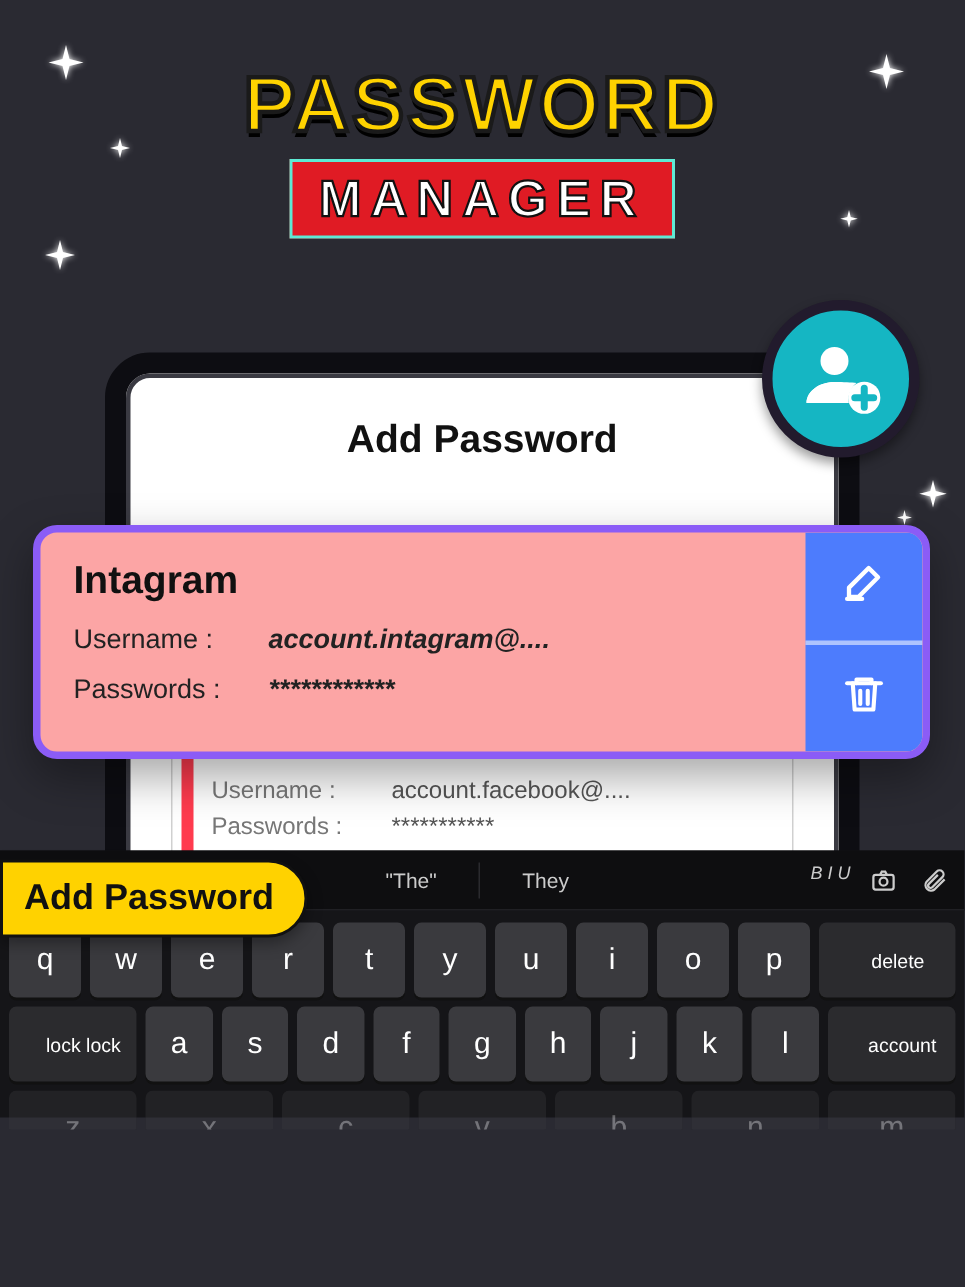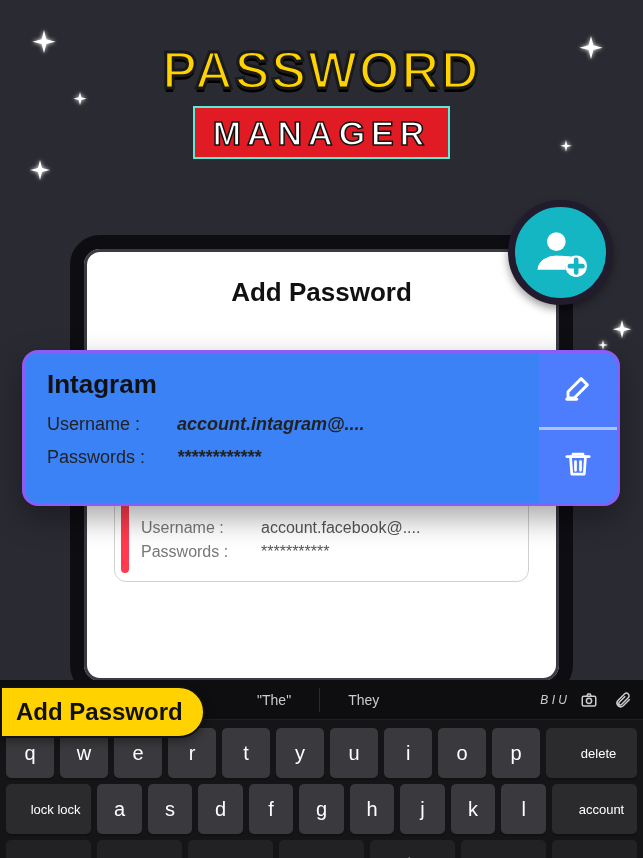--- a/index.html
+++ b/index.html
@@ -1,19 +1,19 @@
 <!DOCTYPE html>
 <html><head>
 <meta charset="utf-8">
 <style>
   * { box-sizing: border-box; margin: 0; padding: 0; }
   html, body { width: 643px; height: 858px; overflow: hidden; font-family: -apple-system, Helvetica, Arial, sans-serif; }
   body { background: #2a2a32; position: relative; }
 
-  .stage { position: relative; width: 643px; height: 858px; }
+  .stage { position: relative; width: 643px; height: 745px; }
 
   
   .sparkle { position: absolute; color: #fff; filter: drop-shadow(0 0 2px #fff); }
   .sparkle svg { display: block; }
   .sp1 { top: 30px; left: 30px; }
   .sp2 { top: 92px; left: 72px; }
   .sp3 { top: 36px; right: 38px; }
   .sp4 { top: 140px; right: 70px; }
   .sp5 { top: 160px; left: 28px; }
   .sp6 { top: 320px; right: 10px; }
@@ -56,21 +56,21 @@
   }
   .entry-card .stripe.red { background: #ff3b4e; }
   .entry-card .e-title { font-weight: 600; font-size: 22px; color: #444; margin-bottom: 10px; }
   .entry-card .row { display: flex; font-size: 16px; color: #777; margin-bottom: 6px; }
   .entry-card .row .lbl { width: 120px; }
   .entry-card .row .val { color: #555; }
 
   
   .highlight-card {
     position: absolute; top: 350px; left: 22px; width: 598px; height: 156px;
-    background: #3b82f6; border: 3px solid #8b5cf6; border-radius: 16px;
+    background: #fca5a5; border: 5px solid #8b5cf6; border-radius: 16px;
     box-shadow: 0 12px 30px rgba(0,0,0,0.35); display: flex; overflow: hidden;
   }
   .highlight-main { flex: 1; padding: 16px 16px 12px 22px; }
   .highlight-main .h-title { font-weight: 700; font-size: 26px; color: #111; margin-bottom: 14px; }
   .highlight-main .row { display: flex; align-items: center; font-size: 18px; color: #222; margin-bottom: 12px; }
   .highlight-main .row .lbl { width: 130px; font-weight: 500; }
   .highlight-main .row .val { font-weight: 600; font-style: italic; }
   .highlight-actions { width: 78px; display: flex; flex-direction: column; }
   .highlight-actions .act {
     flex: 1; background: #4d7cfd; display: flex; align-items: center; justify-content: center;
@@ -88,21 +88,21 @@
   
   .kb-wrap { position: absolute; left: 0; right: 0; bottom: 0; height: 178px; background: #151518; }
   .kb-toolbar {
     display: flex; align-items: center; height: 40px; padding: 0 8px; gap: 8px; background: #0e0e10;
     border-bottom: 1px solid #202024;
   }
   .kb-toolbar .tbtn { color: #eee; width: 24px; height: 24px; display:flex; align-items:center; justify-content:center; cursor:pointer; }
   .kb-suggest { display:flex; flex:1; justify-content:center; gap: 0; }
   .kb-suggest .sug { color:#ccc; font-size:14px; padding: 4px 28px; border-right: 1px solid #2a2a2e; cursor:pointer; }
   .kb-suggest .sug:last-child { border-right:none; }
-  .kb-right { display:flex; gap:10px; align-items:center; }
+  .kb-right { display:flex; gap:10px; align-items:flex-start; }
   .kb-right .r { color:#ccc; font-size:12px; font-style:italic; cursor:pointer; }
 
   .kb-rows { padding: 8px 6px 0 6px; }
   .kb-row { display:flex; gap:6px; margin-bottom:6px; align-items:stretch; }
   .key {
     background:#3a3a3e; color:#fff; border-radius:5px; flex:1; height:50px;
     display:flex; align-items:center; justify-content:center; font-size:20px;
     box-shadow: 0 2px 0 #111; cursor:pointer;
   }
   .key.dark { background:#2b2b2e; font-size:13px; }

